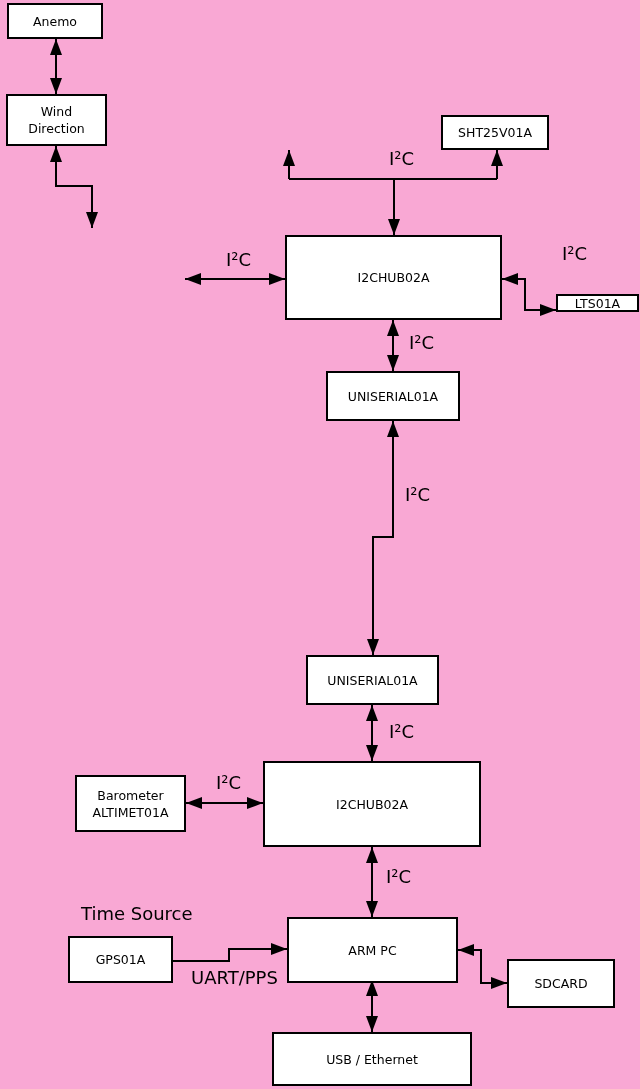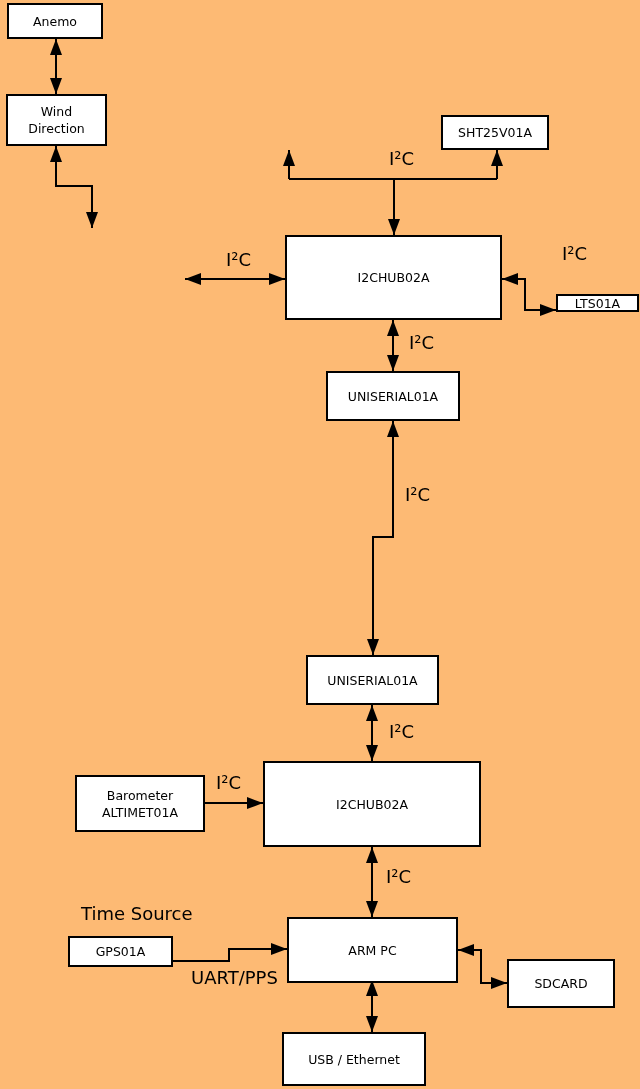--- a/index.html
+++ b/index.html
@@ -4,21 +4,21 @@
 <style>
   html, body {
     margin: 0;
     padding: 0;
     background: #ffffff;
   }
   .canvas {
     position: relative;
     width: 640px;
     height: 1089px;
-    background: #fdba74;
+    background: #f9a8d4;
     font-family: "DejaVu Sans", "Liberation Sans", sans-serif;
     color: #000000;
     overflow: hidden;
   }
   .edges-svg {
     position: absolute;
     left: 0;
     top: 0;
     width: 640px;
     height: 1089px;
@@ -94,26 +94,26 @@
 
   <div class="node" style="left:7px;   top:3px;   width:96px;  height:36px">Anemo</div>
   <div class="node" style="left:6px;   top:94px;  width:101px; height:52px">Wind
 Direction</div>
   <div class="node" style="left:441px; top:115px; width:108px; height:35px">SHT25V01A</div>
   <div class="node" style="left:285px; top:235px; width:217px; height:85px">I2CHUB02A</div>
   <div class="node" style="left:556px; top:294px; width:83px;  height:18px">LTS01A</div>
   <div class="node" style="left:326px; top:371px; width:134px; height:50px">UNISERIAL01A</div>
   <div class="node" style="left:306px; top:655px; width:133px; height:50px">UNISERIAL01A</div>
   <div class="node" style="left:263px; top:761px; width:218px; height:86px">I2CHUB02A</div>
-  <div class="node" style="left:75px;  top:775px; width:130px; height:57px">Barometer
+  <div class="node" style="left:75px;  top:775px; width:111px; height:57px">Barometer
 ALTIMET01A</div>
-  <div class="node" style="left:68px;  top:936px; width:105px; height:31px">GPS01A</div>
+  <div class="node" style="left:68px;  top:936px; width:105px; height:47px">GPS01A</div>
   <div class="node" style="left:287px; top:917px; width:171px; height:66px">ARM PC</div>
   <div class="node" style="left:507px; top:959px; width:108px; height:49px">SDCARD</div>
-  <div class="node" style="left:282px; top:1032px;width:144px; height:54px">USB / Ethernet</div>
+  <div class="node" style="left:272px; top:1032px;width:200px; height:54px">USB / Ethernet</div>
 
   <div class="elabel" style="left:389px; top:151px">I²C</div>
   <div class="elabel" style="left:226px; top:252px">I²C</div>
   <div class="elabel" style="left:562px; top:246px">I²C</div>
   <div class="elabel" style="left:409px; top:335px">I²C</div>
   <div class="elabel" style="left:405px; top:487px">I²C</div>
   <div class="elabel" style="left:389px; top:724px">I²C</div>
   <div class="elabel" style="left:216px; top:775px">I²C</div>
   <div class="elabel" style="left:386px; top:869px">I²C</div>
   <div class="elabel" style="left:191px; top:970px">UART/PPS</div>

